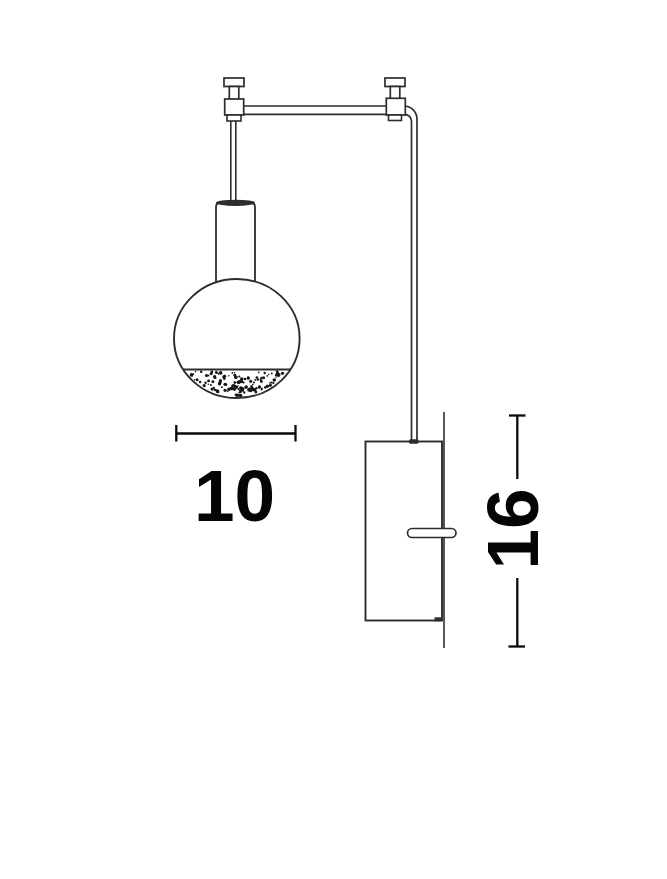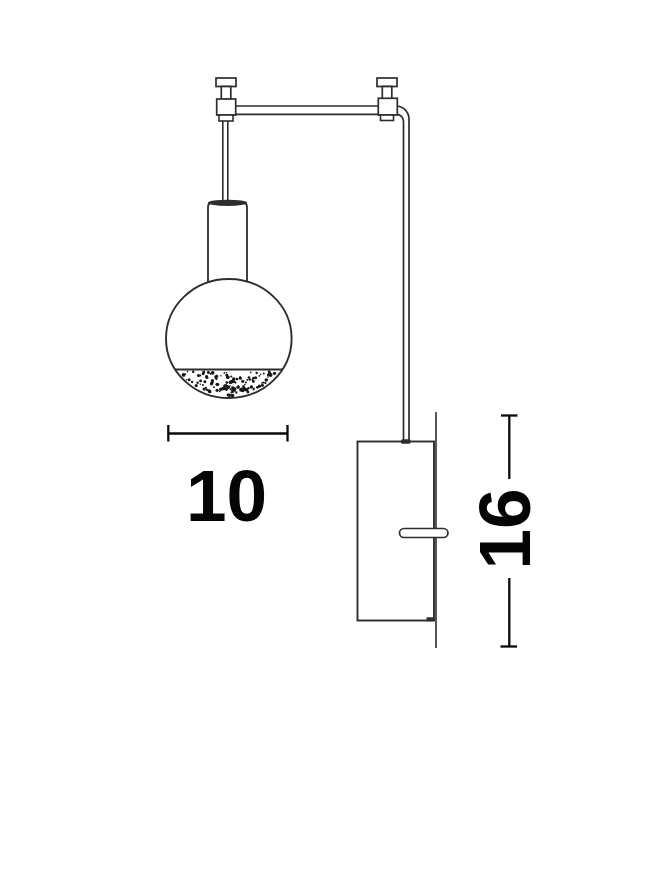--- a/index.html
+++ b/index.html
@@ -1,17 +1,17 @@
 <!DOCTYPE html>
 <html><head>
 <meta charset="utf-8">
 <style>
   html,body{margin:0;padding:0;background:#ffffff;}
   body{width:667px;height:879px;font-family:"Liberation Sans",sans-serif;}
-  .canvas{position:relative;width:540px;height:879px;background:#ffffff;overflow:hidden;}
+  .canvas{position:relative;width:540px;height:879px;background:#ffffff;overflow:hidden;margin-left:8px;}
   svg{display:block;}
   .dim-text{font-family:"Liberation Sans","DejaVu Sans",sans-serif;font-weight:bold;}
 </style>
 </head>
 <body>
 
 <div class="canvas">
 <svg width="667" height="879" viewBox="0 0 667 879" xmlns="http://www.w3.org/2000/svg">
 
   <g>

